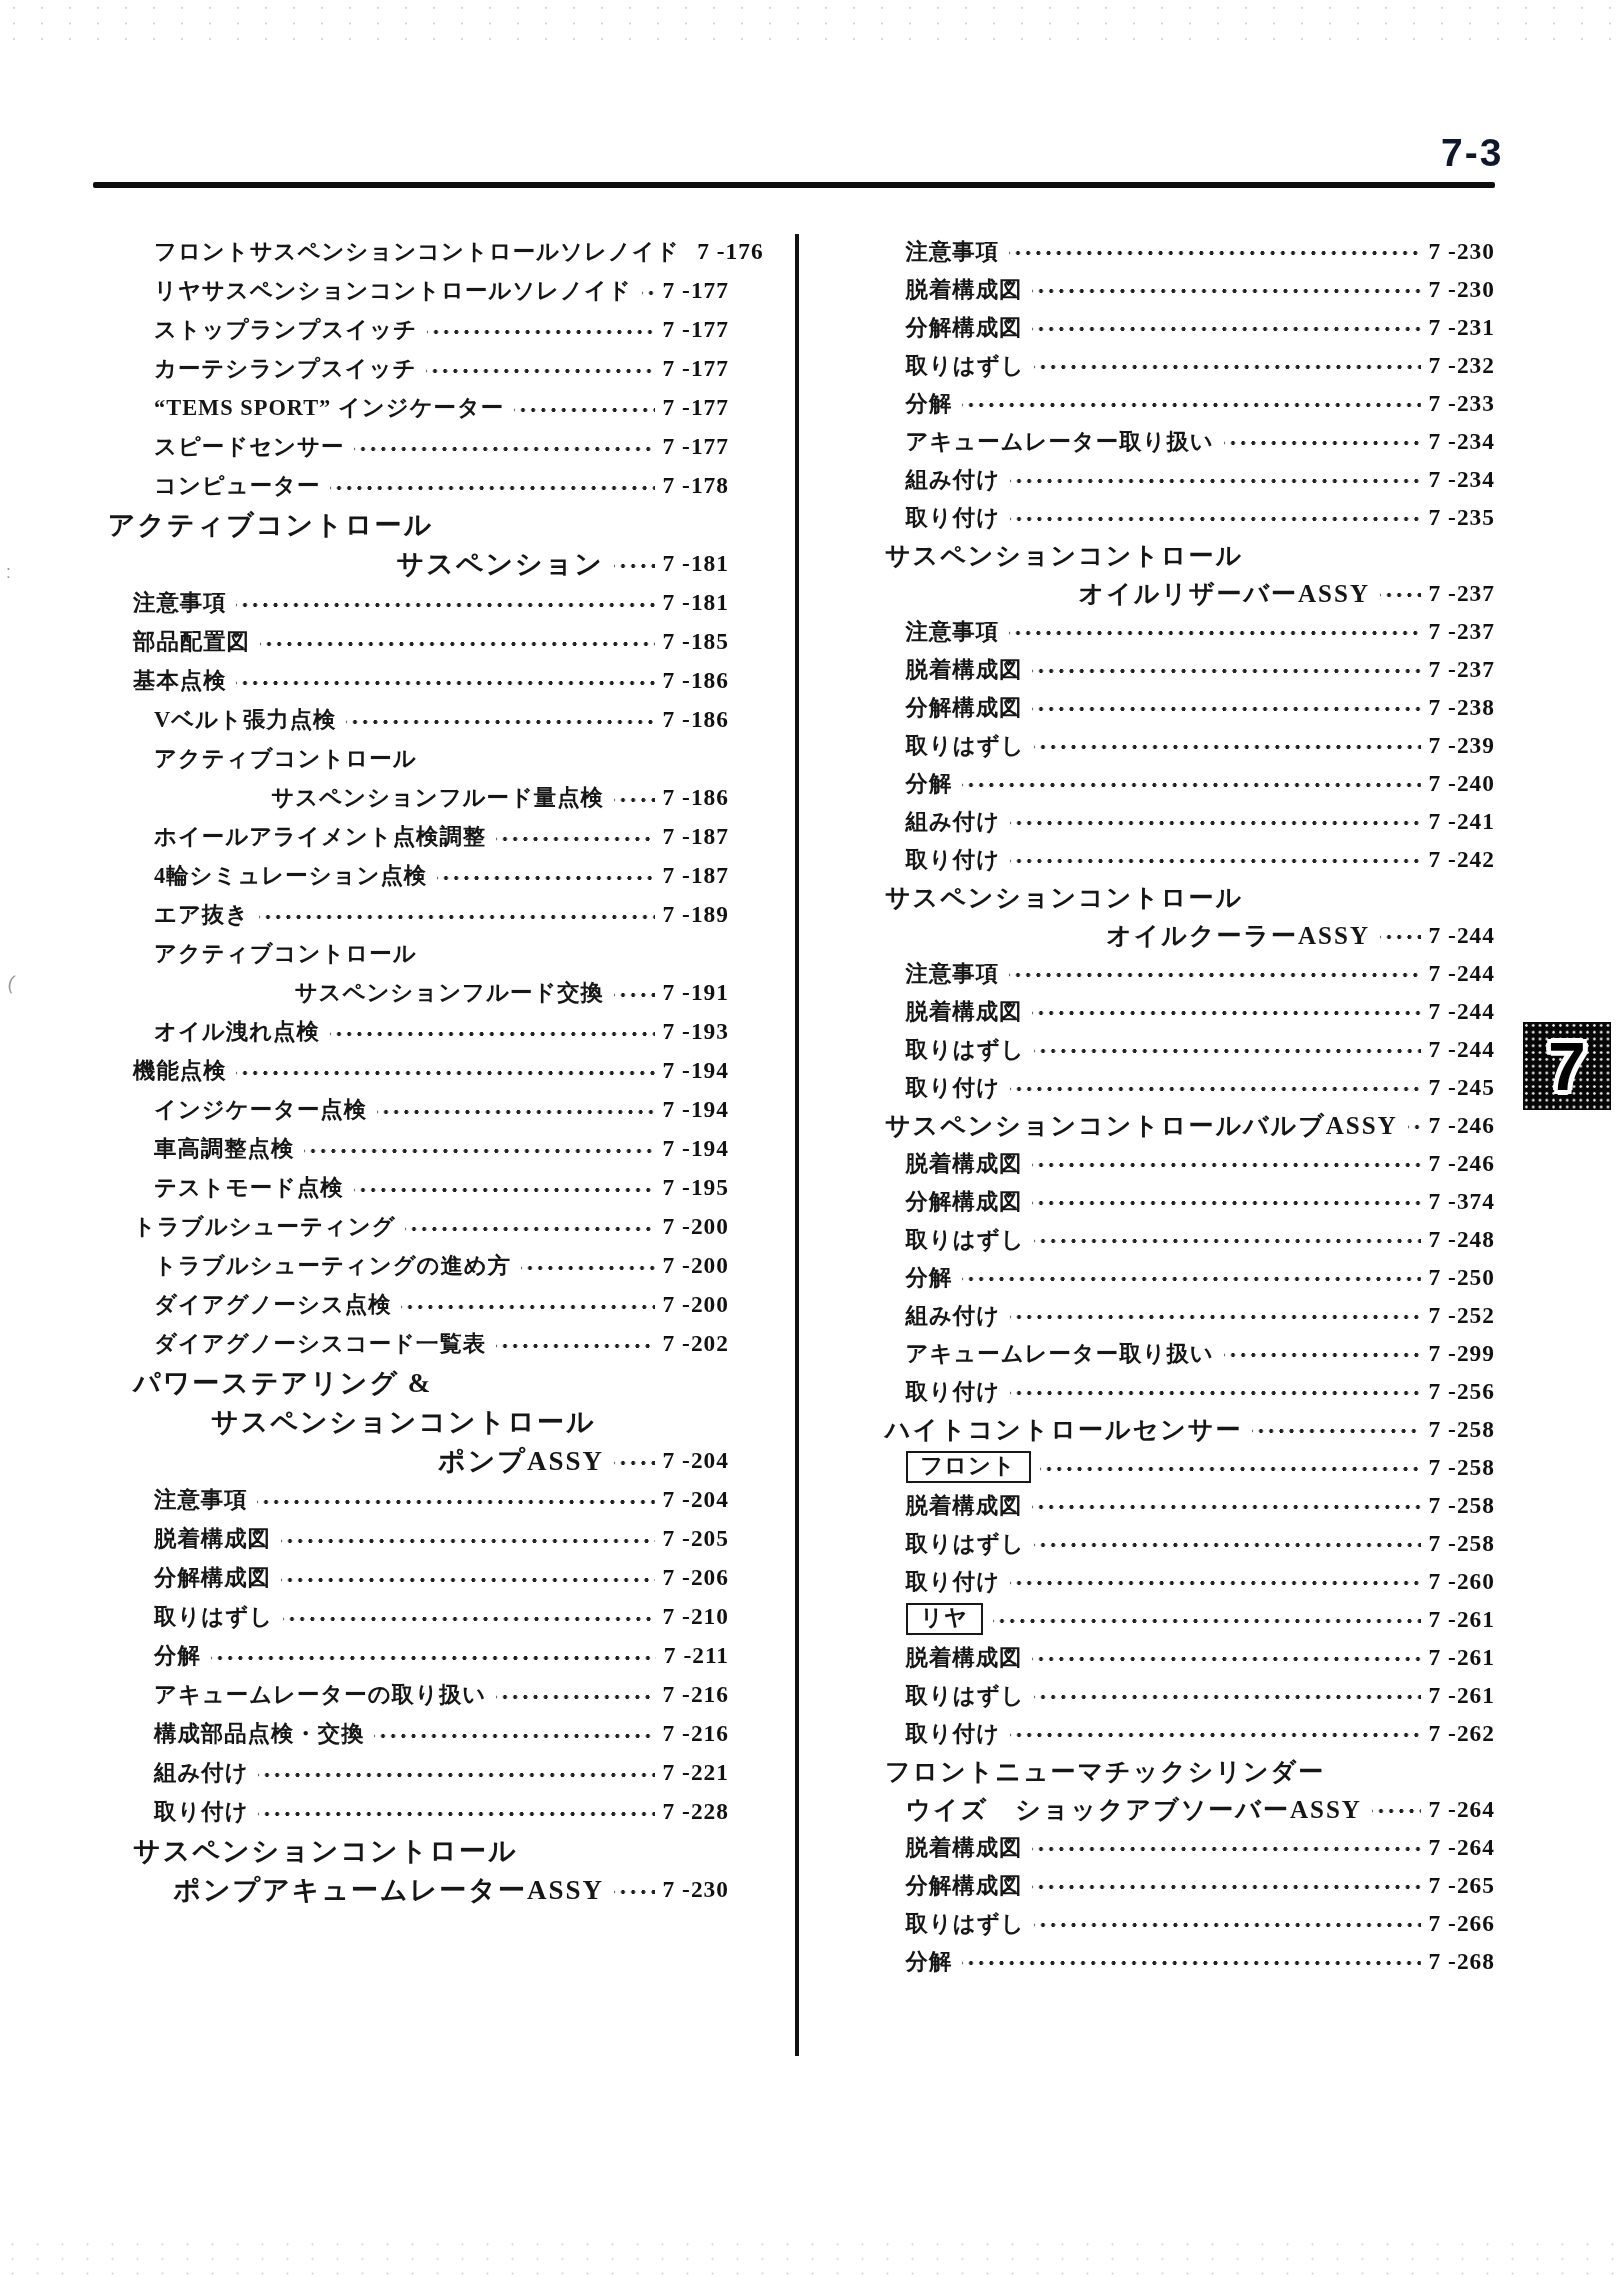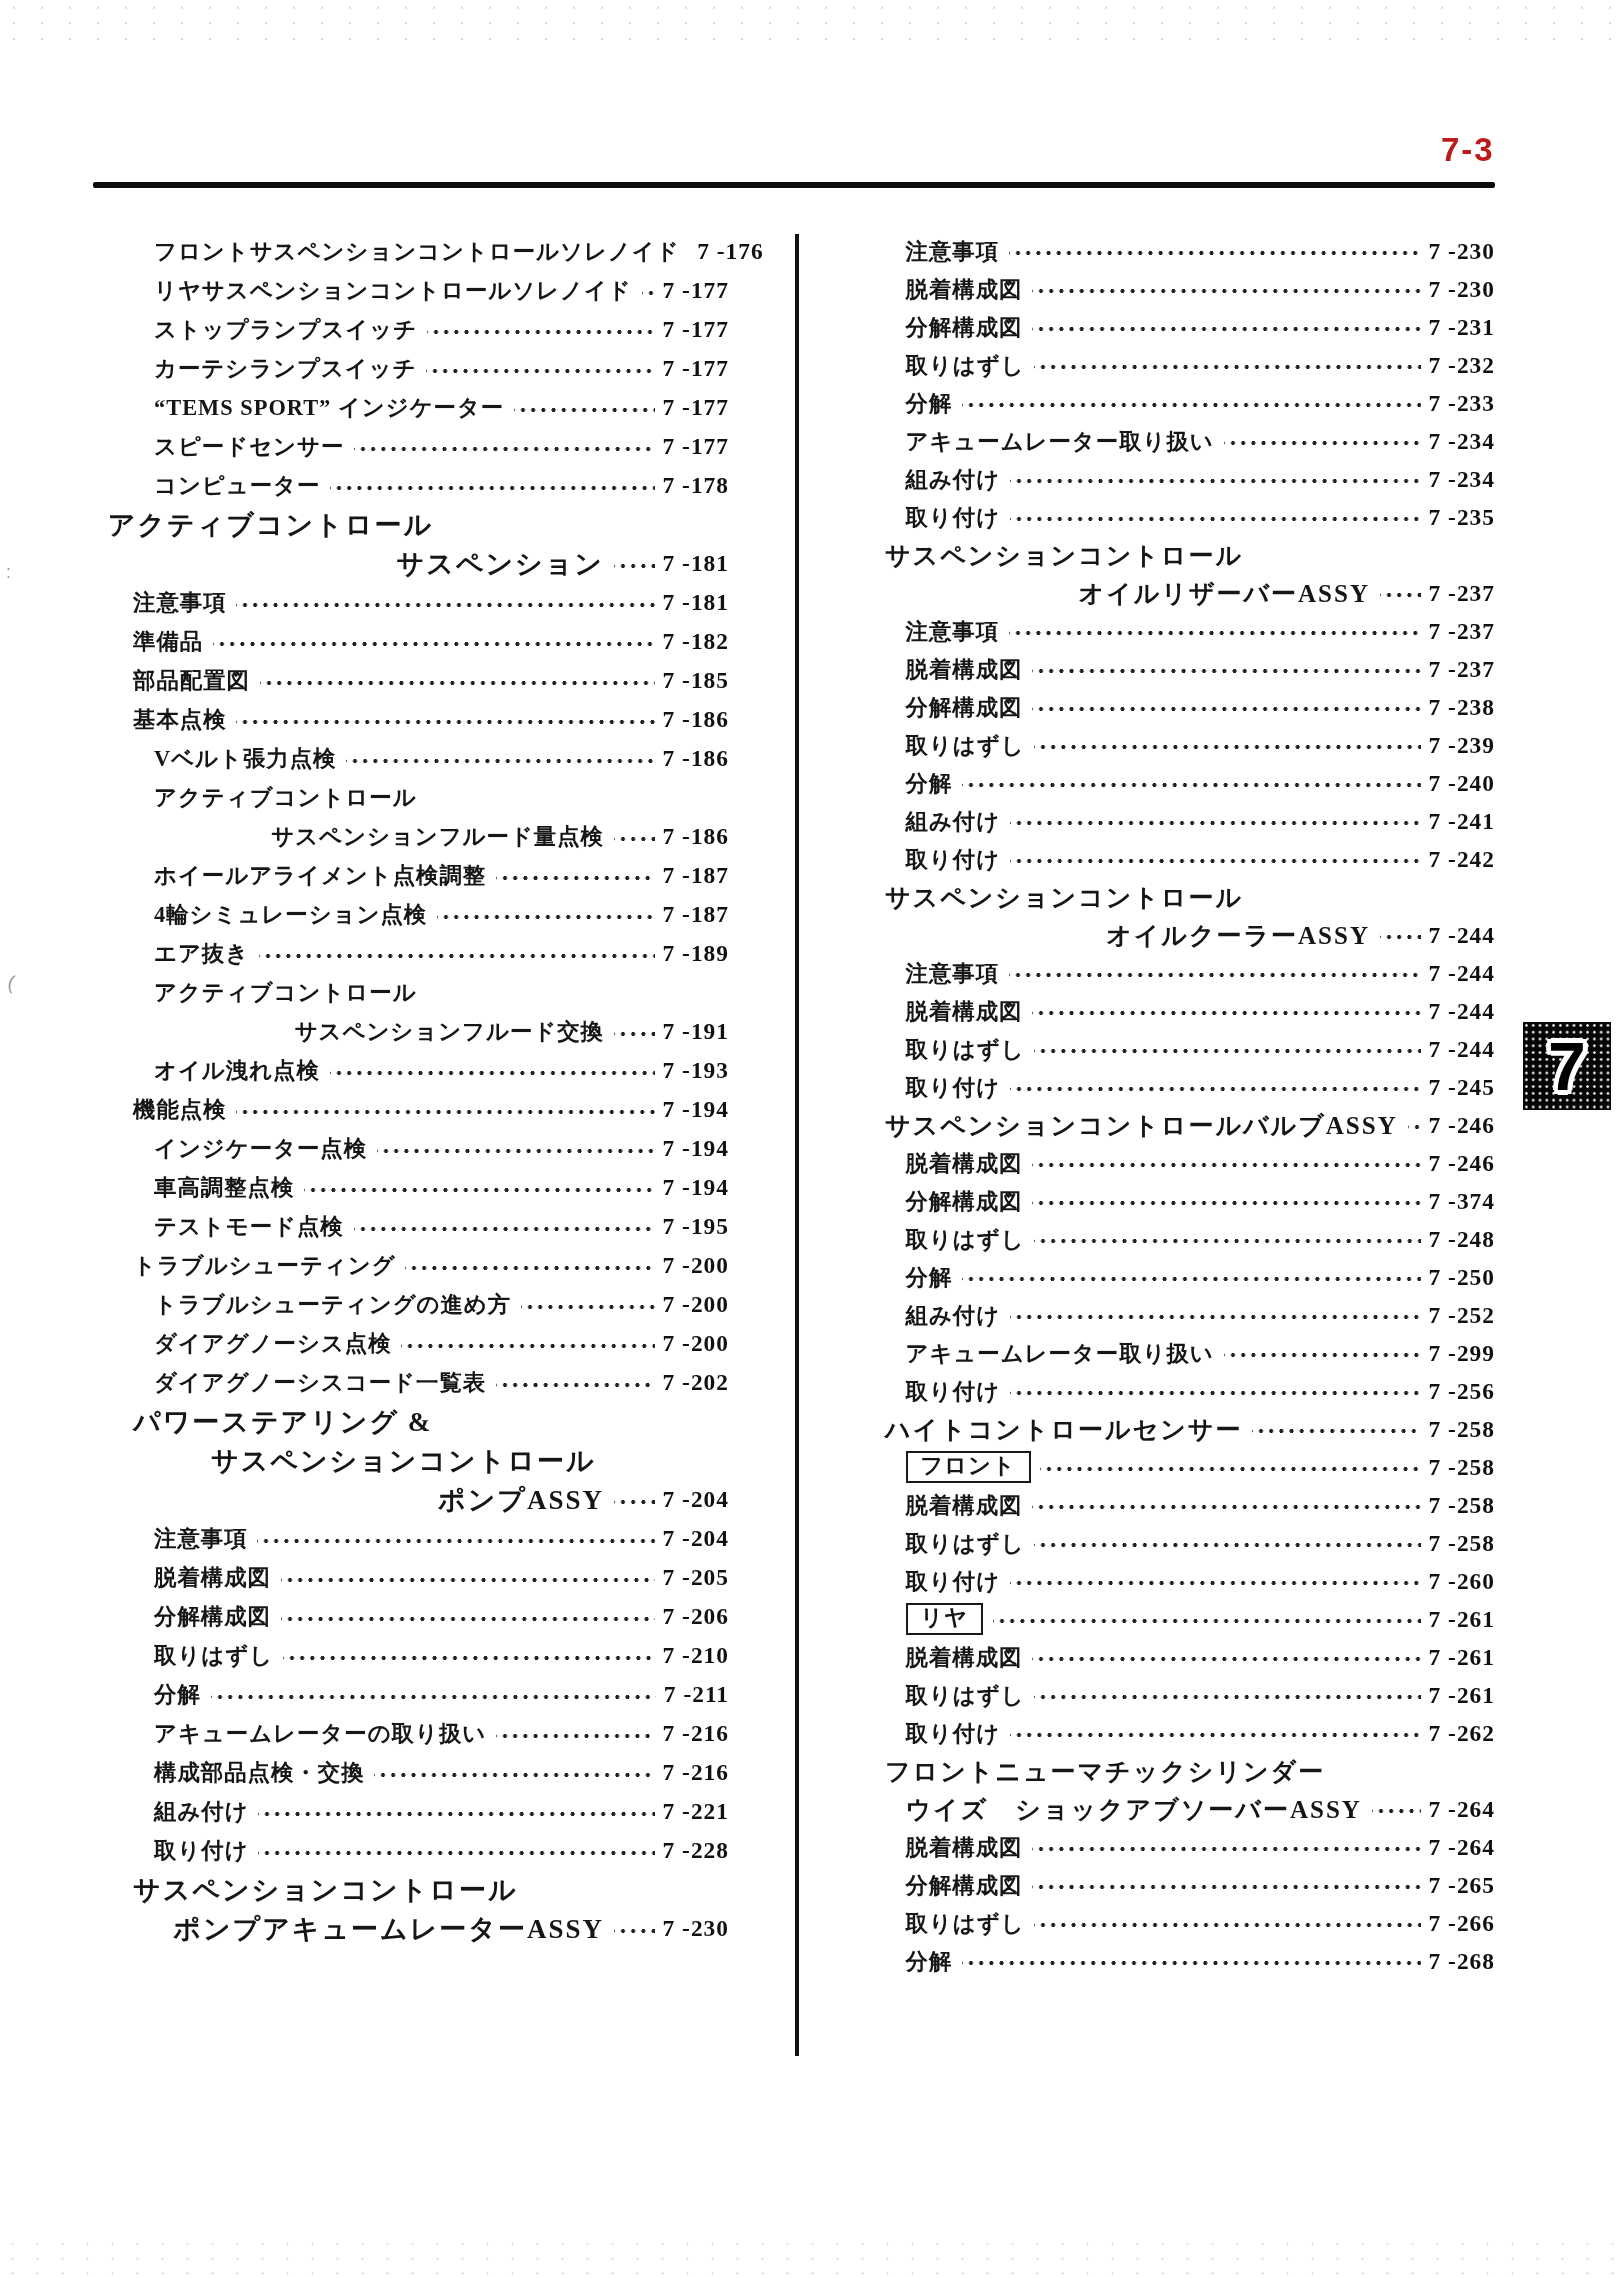--- a/index.html
+++ b/index.html
@@ -5,21 +5,21 @@
   html,body{margin:0;padding:0;}
   body{
     width:1623px;height:2278px;position:relative;overflow:hidden;
     background:#ffffff;
     font-family:"Liberation Sans","DejaVu Sans",sans-serif;
     color:#161616;
   }
   
   .page-label{
     position:absolute;left:1441px;top:131px;
-    font-size:33px;font-weight:700;letter-spacing:2px;color:#b91c1c;
+    font-size:39px;font-weight:700;letter-spacing:2px;color:#0f172a;
     white-space:pre;
   }
   .header-rule{
     position:absolute;left:93px;top:182px;width:1402px;height:5.9px;
     background:#0d0d0d;border-radius:2px;
   }
   
   .divider{
     position:absolute;left:795px;top:234px;width:3.9px;height:1822px;
     background:#121212;
@@ -149,25 +149,20 @@
       <span class="label">サスペンション</span>
       <span class="leader"></span>
       <span class="page">7 -181</span>
     </div>
     <div class="row t-entry ind-1">
       <span class="label">注意事項</span>
       <span class="leader"></span>
       <span class="page">7 -181</span>
     </div>
     <div class="row t-entry ind-1">
-      <span class="label">準備品</span>
-      <span class="leader"></span>
-      <span class="page">7 -182</span>
-    </div>
-    <div class="row t-entry ind-1">
       <span class="label">部品配置図</span>
       <span class="leader"></span>
       <span class="page">7 -185</span>
     </div>
     <div class="row t-entry ind-1">
       <span class="label">基本点検</span>
       <span class="leader"></span>
       <span class="page">7 -186</span>
     </div>
     <div class="row t-entry ind-2">

